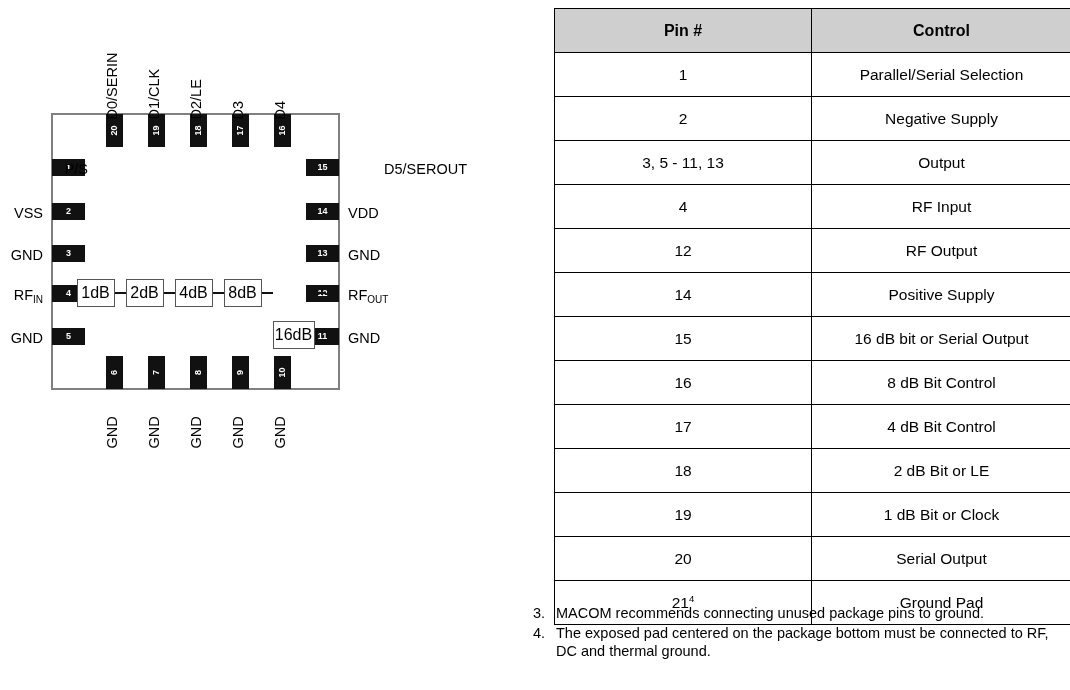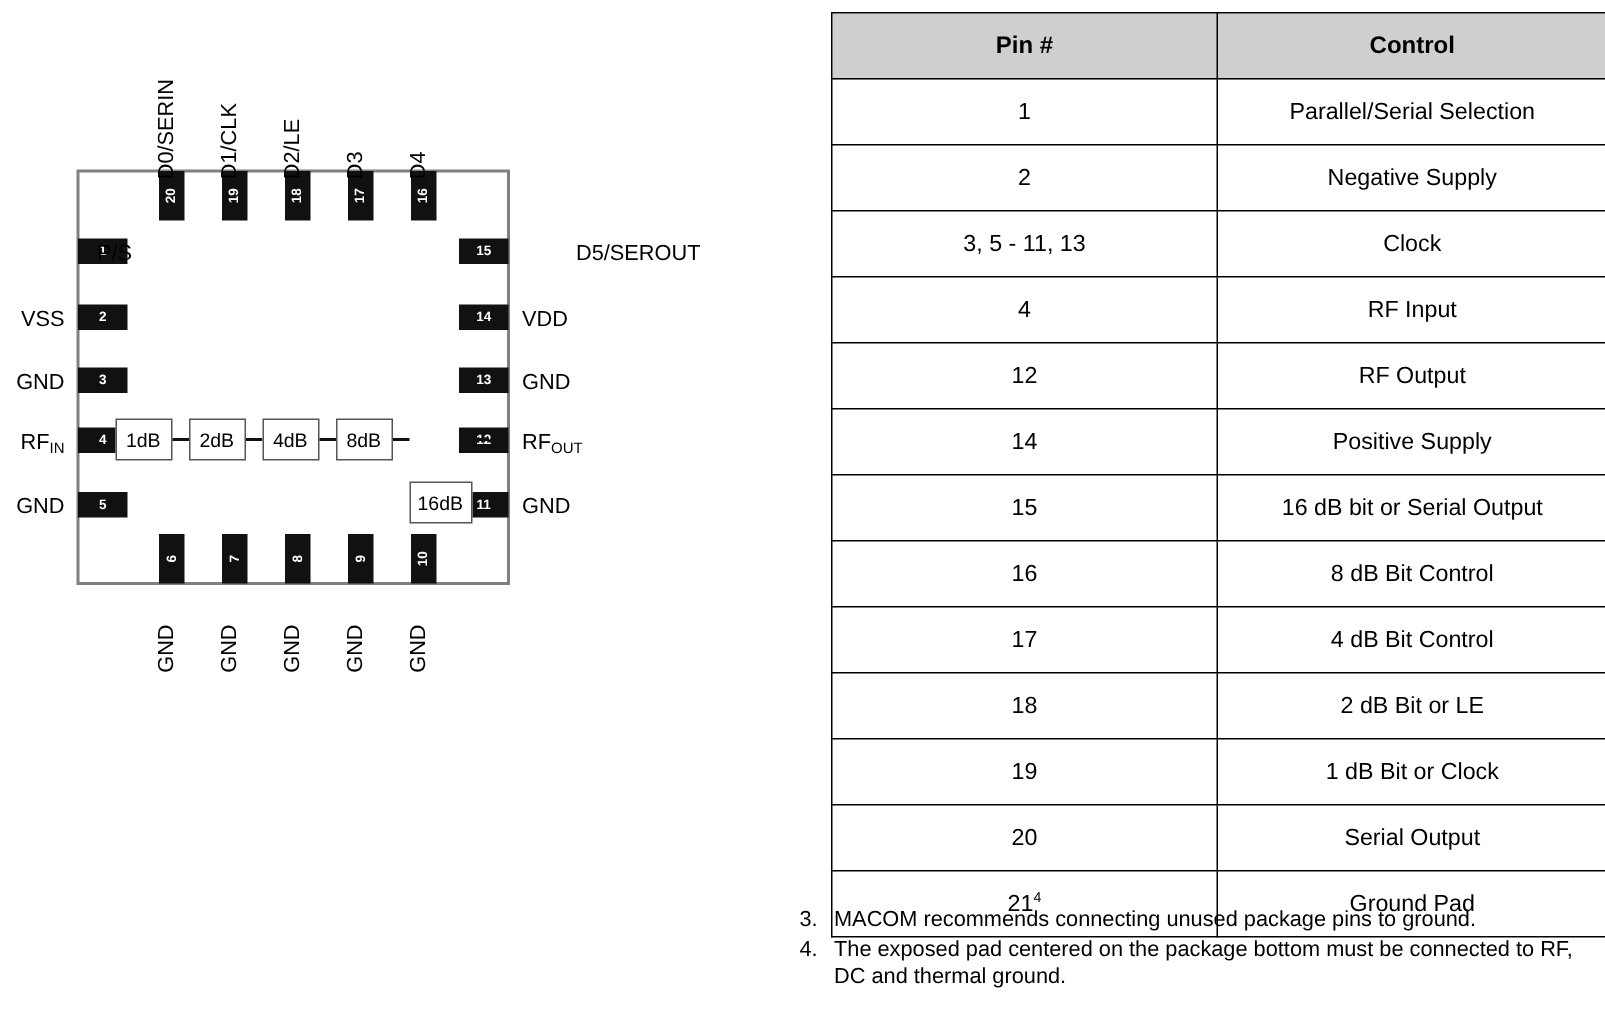--- a/index.html
+++ b/index.html
@@ -70,21 +70,21 @@
   
   .att {
     position: absolute;
     width: 38px; height: 28px;
     border: 1.6px solid #555;
     background: #fff;
     box-sizing: border-box;
     display: flex;
     align-items: center;
     justify-content: center;
-    font-size: 13px;
+    font-size: 16px;
     color: #000;
   }
   .att.wide { width: 42px; }
   .wire {
     position: absolute;
     height: 2px;
     background: #111;
   }
 
   
@@ -249,21 +249,21 @@
       <tr>
         <td>1</td>
         <td>Parallel/Serial Selection</td>
       </tr>
       <tr>
         <td>2</td>
         <td>Negative Supply</td>
       </tr>
       <tr>
         <td>3, 5 - 11, 13</td>
-        <td>Clock</td>
+        <td>Output</td>
       </tr>
       <tr>
         <td>4</td>
         <td>RF Input</td>
       </tr>
       <tr>
         <td>12</td>
         <td>RF Output</td>
       </tr>
       <tr>

